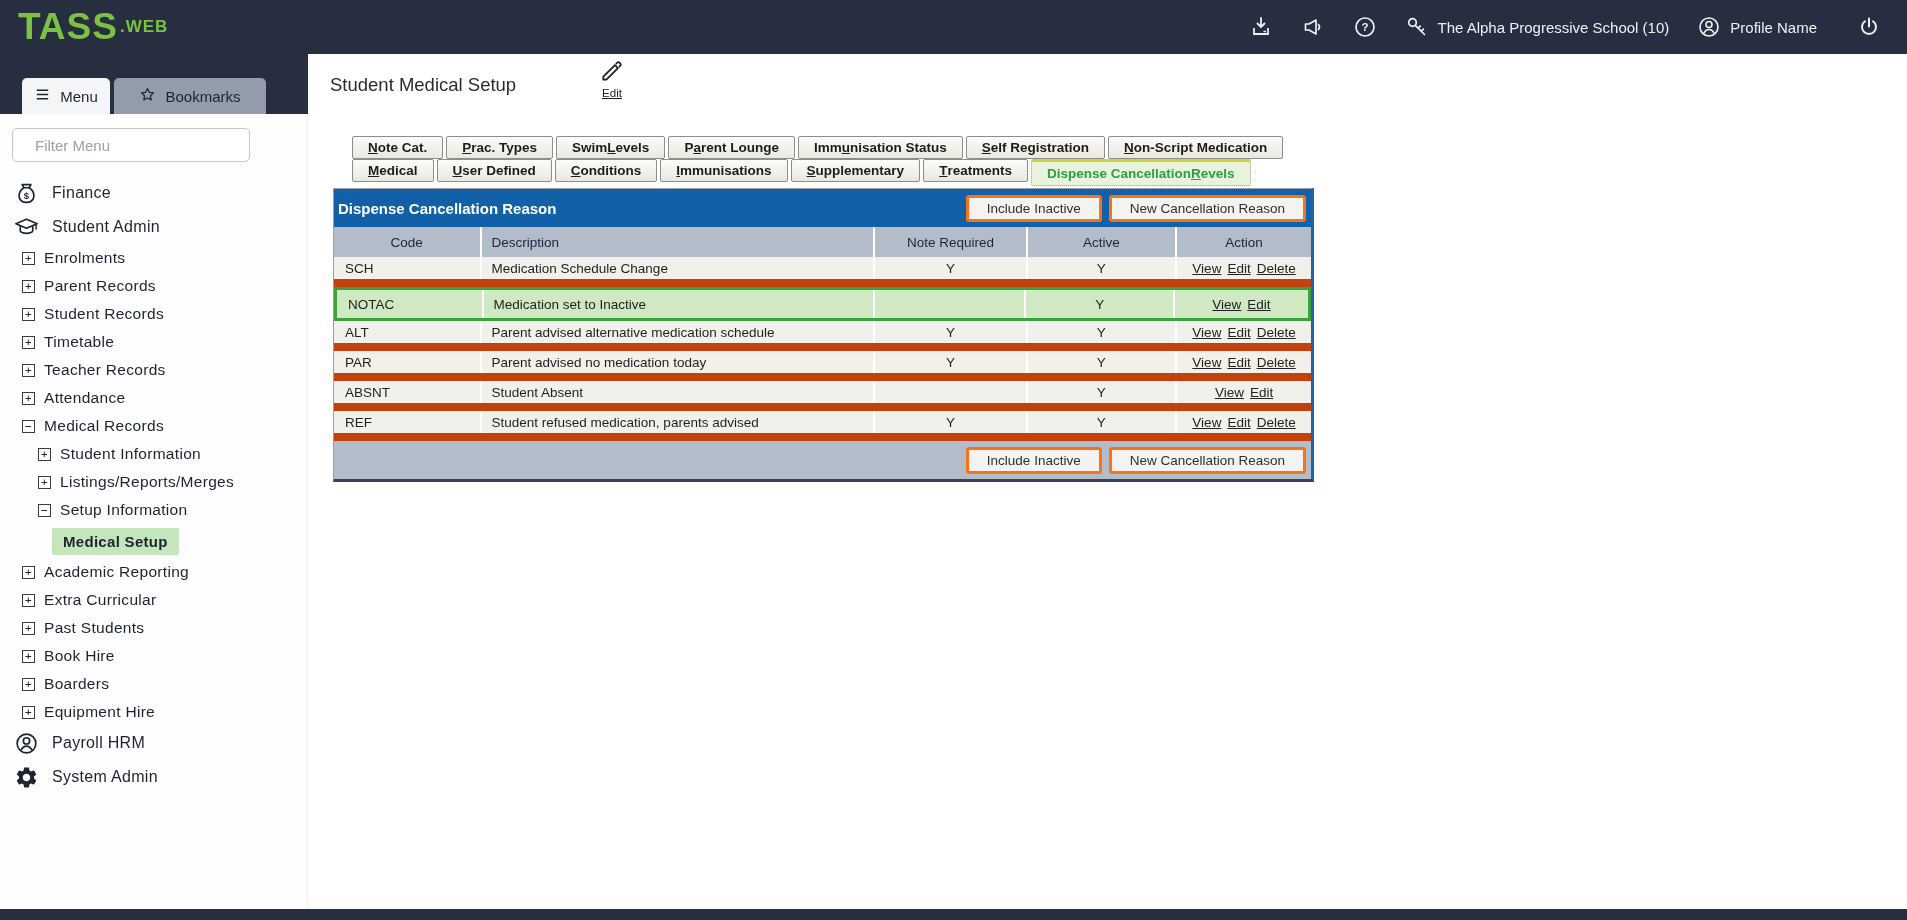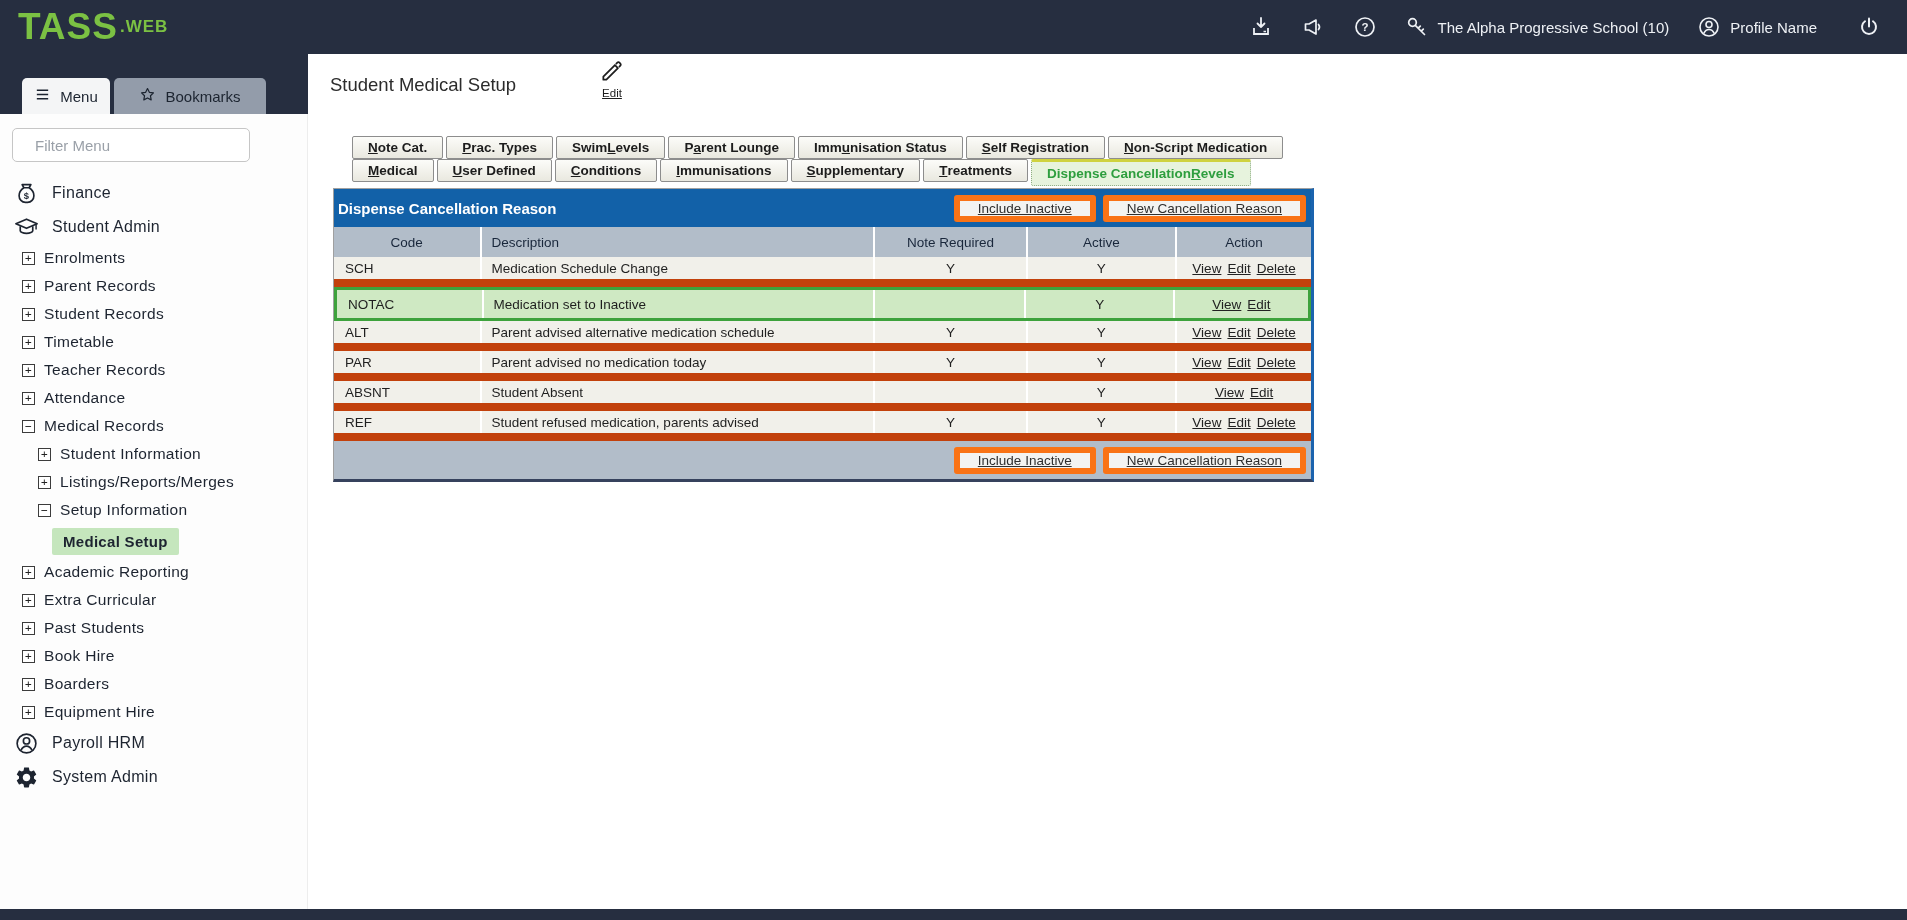--- a/index.html
+++ b/index.html
@@ -86,23 +86,23 @@
     border-right:3px solid #1b63ae; border-bottom:3px solid #36425d;
     background:#fff;
   }
   .panel-titlebar {
     height:38px; background:var(--panel-blue,#1261a8);
     display:flex; align-items:center;
     color:#fff; font-weight:bold; font-size:15px; padding-left:4px;
   }
   .bar-buttons { margin-left:auto; display:flex; gap:7px; margin-right:5px; }
   .btn {
-    height:27px; background:#f3f3f1; border:6px solid #f97316; border-radius:3px;
+    height:27px; background:#f3f3f1; border:3px solid #f97316; border-radius:3px;
     font-size:13.5px; color:#2f2f2f; display:flex; align-items:center;
-    padding:0 18px; cursor:pointer; font-family:inherit; white-space:nowrap;text-decoration:underline;
+    padding:0 18px; cursor:pointer; font-family:inherit; white-space:nowrap;
   }
   .grid-header {
     display:flex; height:30px; background:var(--grid-header-bg,#b2bdc9);
     font-size:13.5px; color:#19273b;
   }
   .grid-header .cell { display:flex; align-items:center; justify-content:center; }
   .grid-header .c-desc { justify-content:flex-start; padding-left:10px; }
   .cell { height:100%; border-right:2px solid #fff; display:flex; align-items:center; }
   .cell:last-child { border-right:none; }
   .c-code   { width:15.1%; padding-left:11px; }

